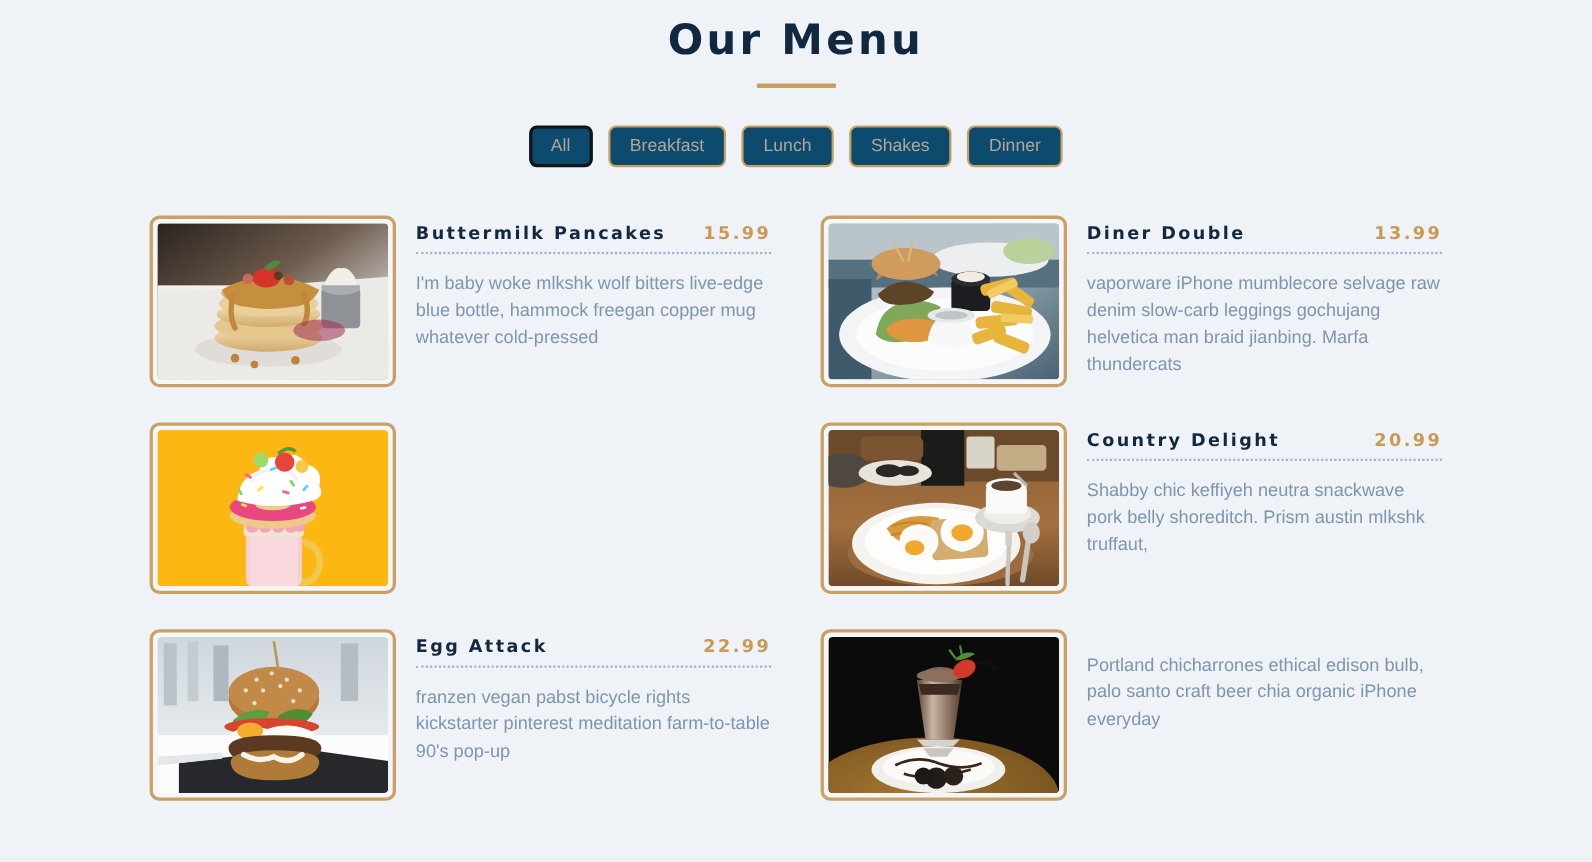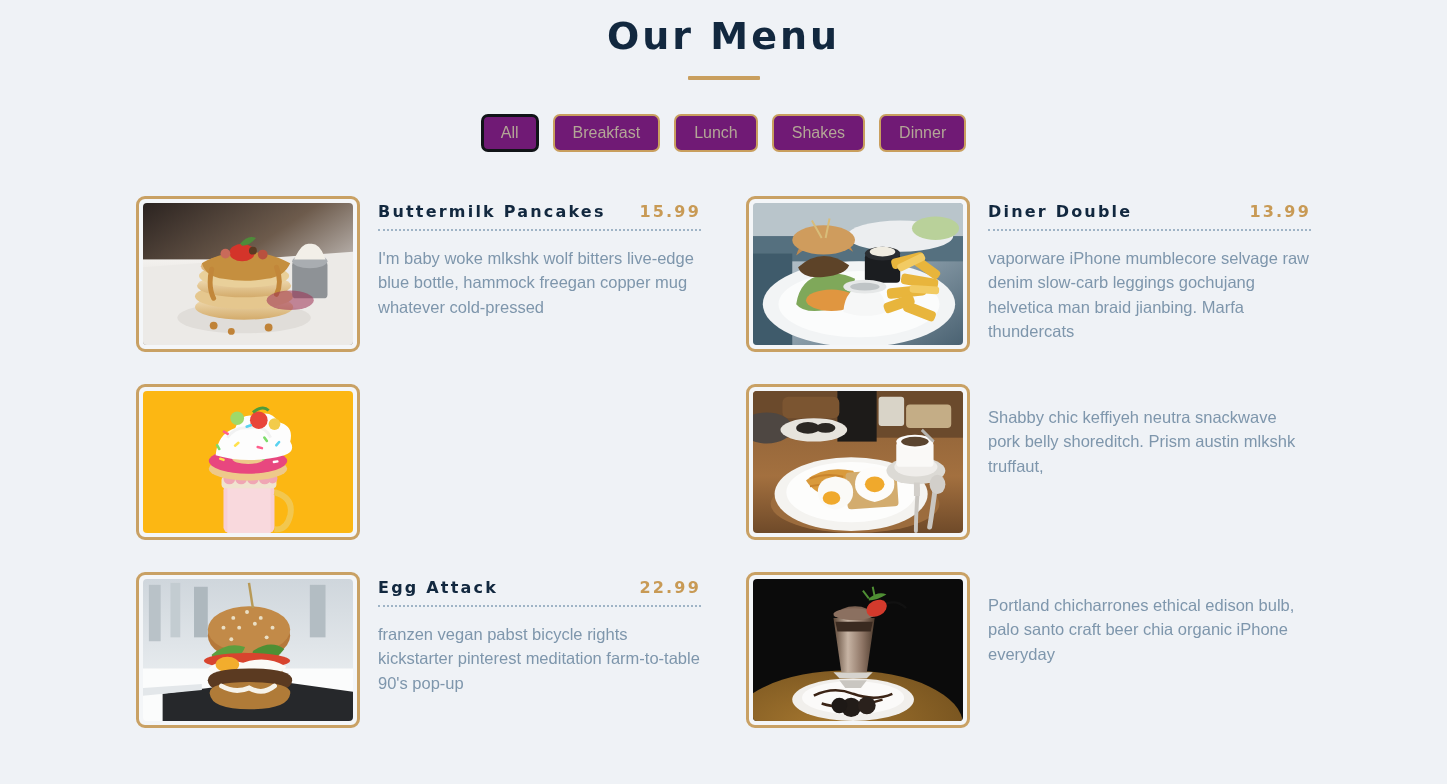--- a/index.html
+++ b/index.html
@@ -48,21 +48,21 @@
     justify-content: center;
     align-items: center;
     gap: 14px;
     margin-top: 34px;
   }
 
   .filter-btn {
     font-family: "Liberation Sans", sans-serif;
     font-size: 16px;
     color: #b3a696;
-    background: #701a75;
+    background: #0c4a6e;
     border: 2px solid #c99f5e;
     border-radius: 7px;
     padding: 7px 18px 8px 18px;
     line-height: 1.2;
     cursor: pointer;
     white-space: nowrap;
   }
 
   .filter-btn.active {
     border-color: #111418;
@@ -367,20 +367,24 @@
             <ellipse cx="165" cy="52" rx="14" ry="5" fill="#5b4530"></ellipse>
             <path d="M172 40 l12 12" stroke="#b6b4b0" stroke-width="3" fill="none"></path>
             <path d="M186 98 q-4 30 -6 42" stroke="#c9c6c1" stroke-width="5" fill="none" stroke-linecap="round"></path>
             <ellipse cx="188" cy="96" rx="8" ry="10" fill="#d2cfca"></ellipse>
             <path d="M168 100 q-2 28 -2 44" stroke="#c9c6c1" stroke-width="4" fill="none" stroke-linecap="round"></path>
             <path d="M164 94 l6 0 l0 14 l-6 0z" fill="#d2cfca"></path>
           </svg>
         </div>
       </div>
       <div class="item-body">
+        <div class="item-head">
+          <span class="item-name">Country Delight</span>
+          <span class="item-price">20.99</span>
+        </div>
         <p class="item-desc">Shabby chic keffiyeh neutra snackwave pork belly shoreditch. Prism austin mlkshk truffaut,</p>
       </div>
     </div>
 
     <div class="menu-item">
       <div class="item-photo">
         <div class="photo-inner">
           <svg viewBox="0 0 214 146" preserveAspectRatio="none" aria-hidden="true">
             <defs>
               <linearGradient id="eaBg" x1="0" y1="0" x2="0" y2="1">

